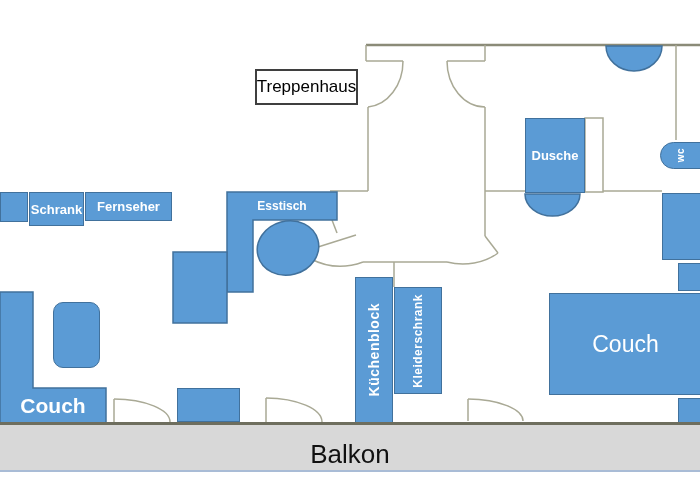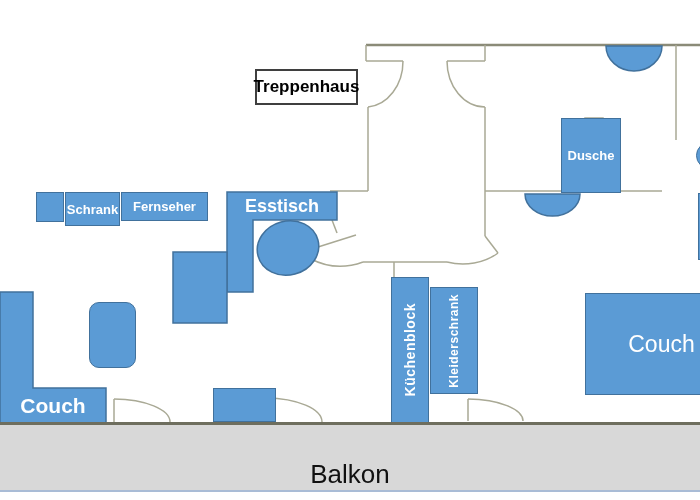--- a/index.html
+++ b/index.html
@@ -6,41 +6,41 @@
   .plan{
     position:relative;width:700px;height:500px;background:#ffffff;
     font-family:"Liberation Sans", sans-serif;overflow:hidden;
   }
   .layer{position:absolute;left:0;top:0;width:700px;height:500px;}
   
   .f{
     position:absolute;background:#5B9BD5;border:1.5px solid #41719C;
     box-sizing:border-box;color:#fff;
     display:flex;align-items:center;justify-content:center;
-    font-size:13px;font-weight:600;text-align:center;line-height:1;margin-left:36px;
+    font-size:13px;font-weight:600;text-align:center;line-height:1;
   }
   .nolabel{font-size:0;}
   .vert{
     writing-mode:vertical-rl;transform:rotate(180deg);
     letter-spacing:.5px;
   }
   .lbl{
-    position:absolute;color:#fff;font-size:18px;font-weight:600;
+    position:absolute;color:#fff;font-size:12px;font-weight:600;
     display:flex;align-items:center;justify-content:center;line-height:1;
   }
   .treppenhaus{
     position:absolute;left:255px;top:69px;width:103px;height:36px;
     background:#fff;border:2px solid #3f3f3f;box-sizing:border-box;
     display:flex;align-items:center;justify-content:center;
-    font-size:17px;color:#000;font-weight:bold;
+    font-size:17px;color:#000;
   }
   .balkon{
-    position:absolute;left:0;top:422px;width:700px;height:70px;
+    position:absolute;left:0;top:422px;width:700px;height:50px;
     background:#d8d8d8;border-top:3px solid #6e6e5e;border-bottom:2px solid #a9bcd6;
-    box-sizing:border-box;display:flex;align-items:flex-end;justify-content:center;
+    box-sizing:border-box;display:flex;align-items:center;justify-content:center;
     font-size:26px;color:#111;padding-top:14px;
   }
 </style>
 </head>
 <body>
 
 <div class="plan">
 
   <svg class="layer" viewBox="0 0 700 500" xmlns="http://www.w3.org/2000/svg">
 

